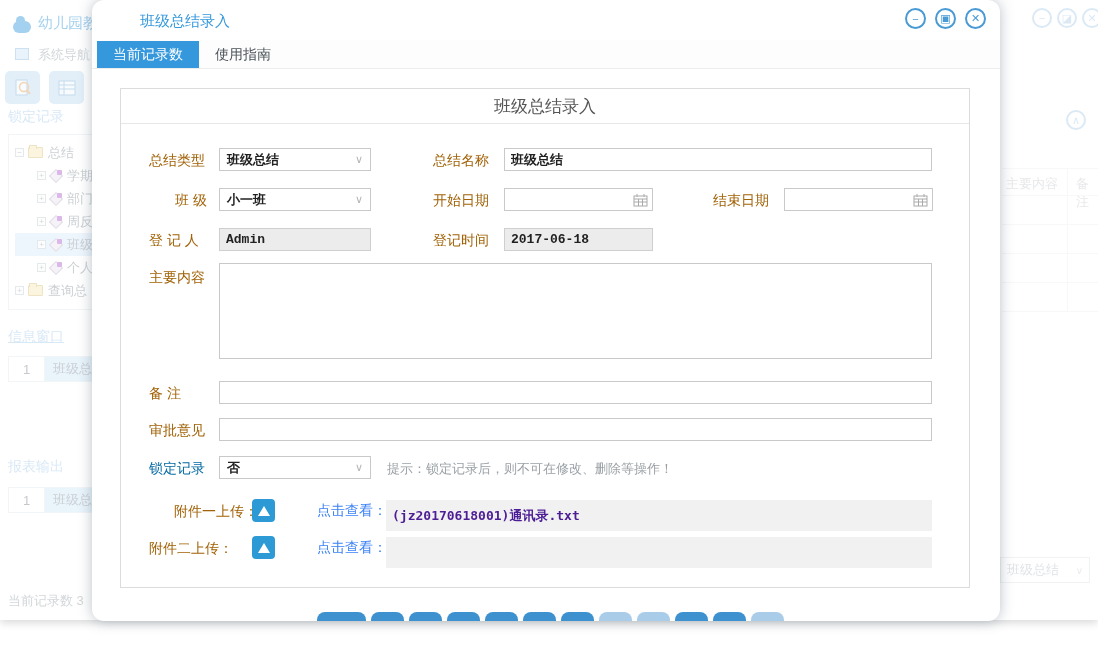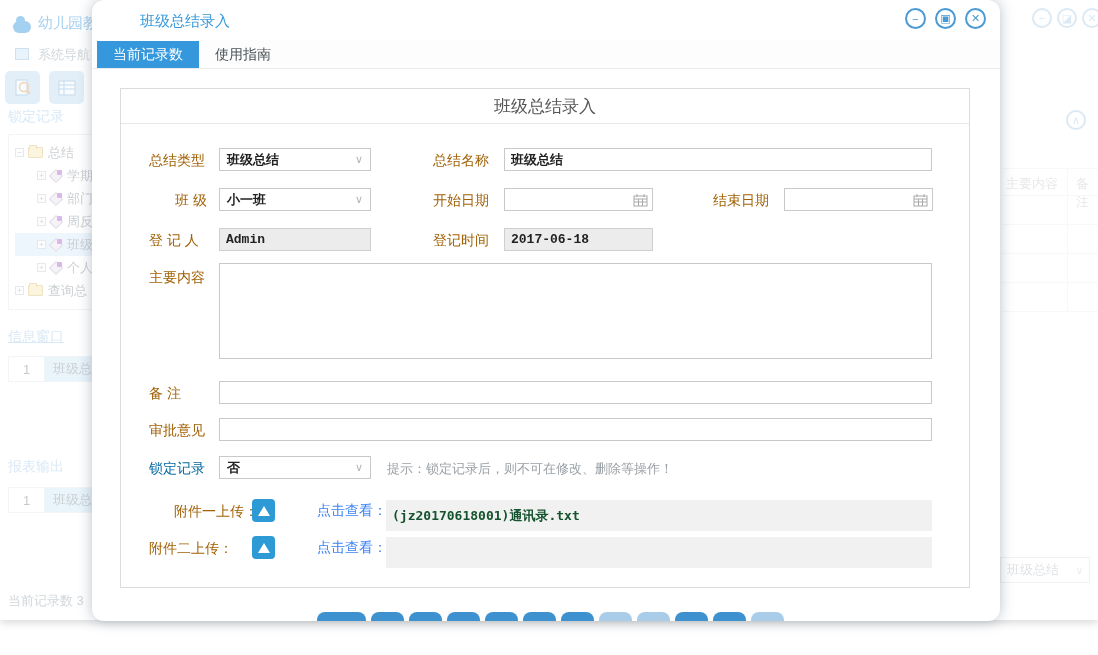--- a/index.html
+++ b/index.html
@@ -74,21 +74,21 @@
            display:flex; align-items:center; justify-content:flex-end; padding-right:4px; }
   .ftextarea { position:absolute; border:1px solid #c9c9c9; background:#fff; resize:none; outline:none;
                font-size:13px; font-family:"Liberation Sans",sans-serif; padding:4px 6px; }
   .hint { position:absolute; font-size:13px; color:#9aa0a5; white-space:nowrap; }
   .upload-btn { position:absolute; width:23px; height:23px; background:#2d9ad6; border-radius:4px;
                 display:flex; align-items:center; justify-content:center; }
   .upload-btn .tri { width:0; height:0; border-left:6px solid transparent; border-right:6px solid transparent;
                      border-bottom:10px solid #fff; }
   .view-link { position:absolute; font-size:14px; color:#3b82f6; white-space:nowrap; }
   .file-strip { position:absolute; height:31px; background:#f1f1f1; display:flex; align-items:center;
-                padding-left:6px; font-size:13px; font-weight:bold; color:#14532d;
+                padding-left:6px; font-size:13px; font-weight:bold; color:#4c1d95;
                 font-family:"DejaVu Sans Mono",monospace; white-space:nowrap; }
   #dialog-bottom-buttons { position:absolute; left:225px; top:612px; display:flex; gap:5px; }
   .bbtn { width:33px; height:22px; border-radius:8px 8px 0 0; }
   .bbtn.dark { background:#3d91ce; }
   .bbtn.light { background:#a9cce9; }
   .bbtn.wide { width:49px; }
   .cal-ico rect, .cal-ico line { stroke:#aaa; }
 </style>
 </head>
 <body>

